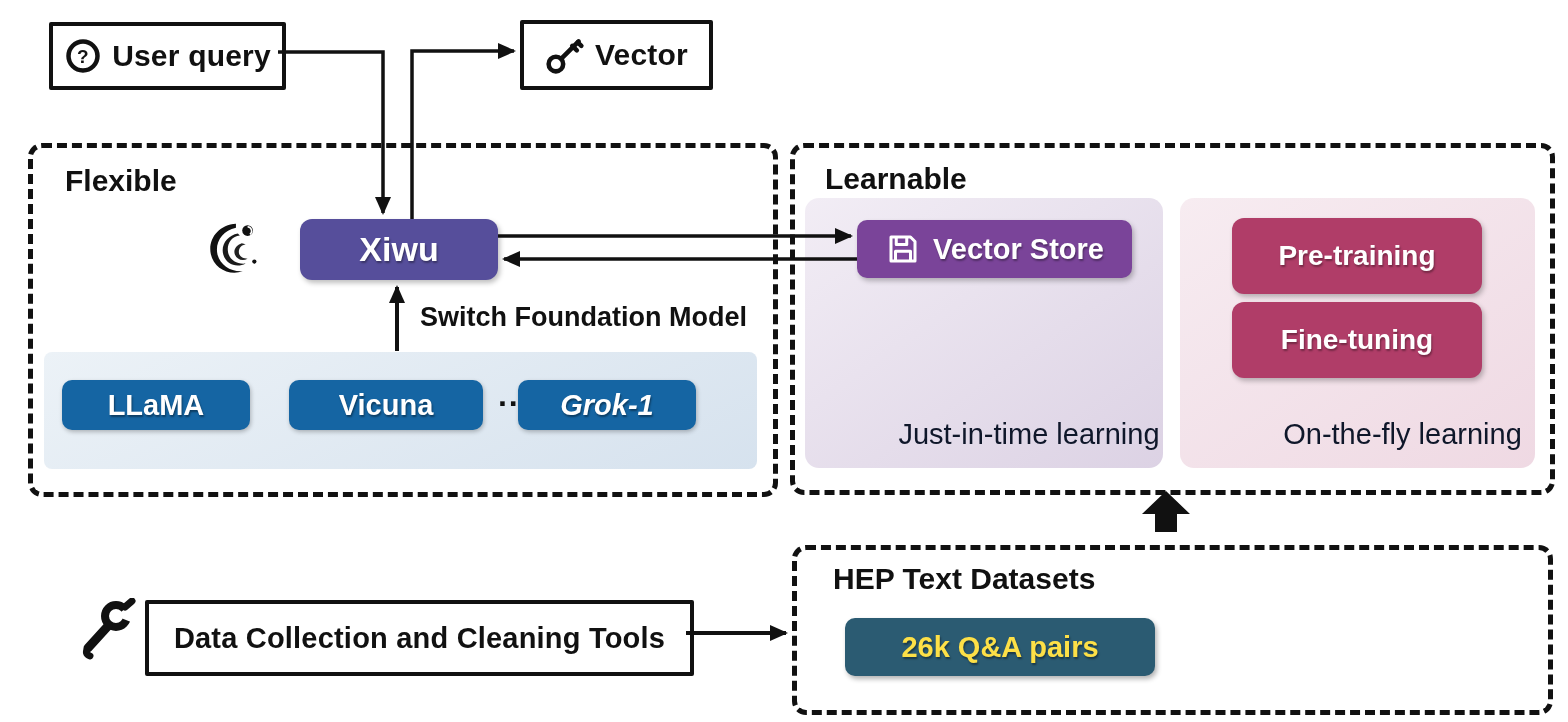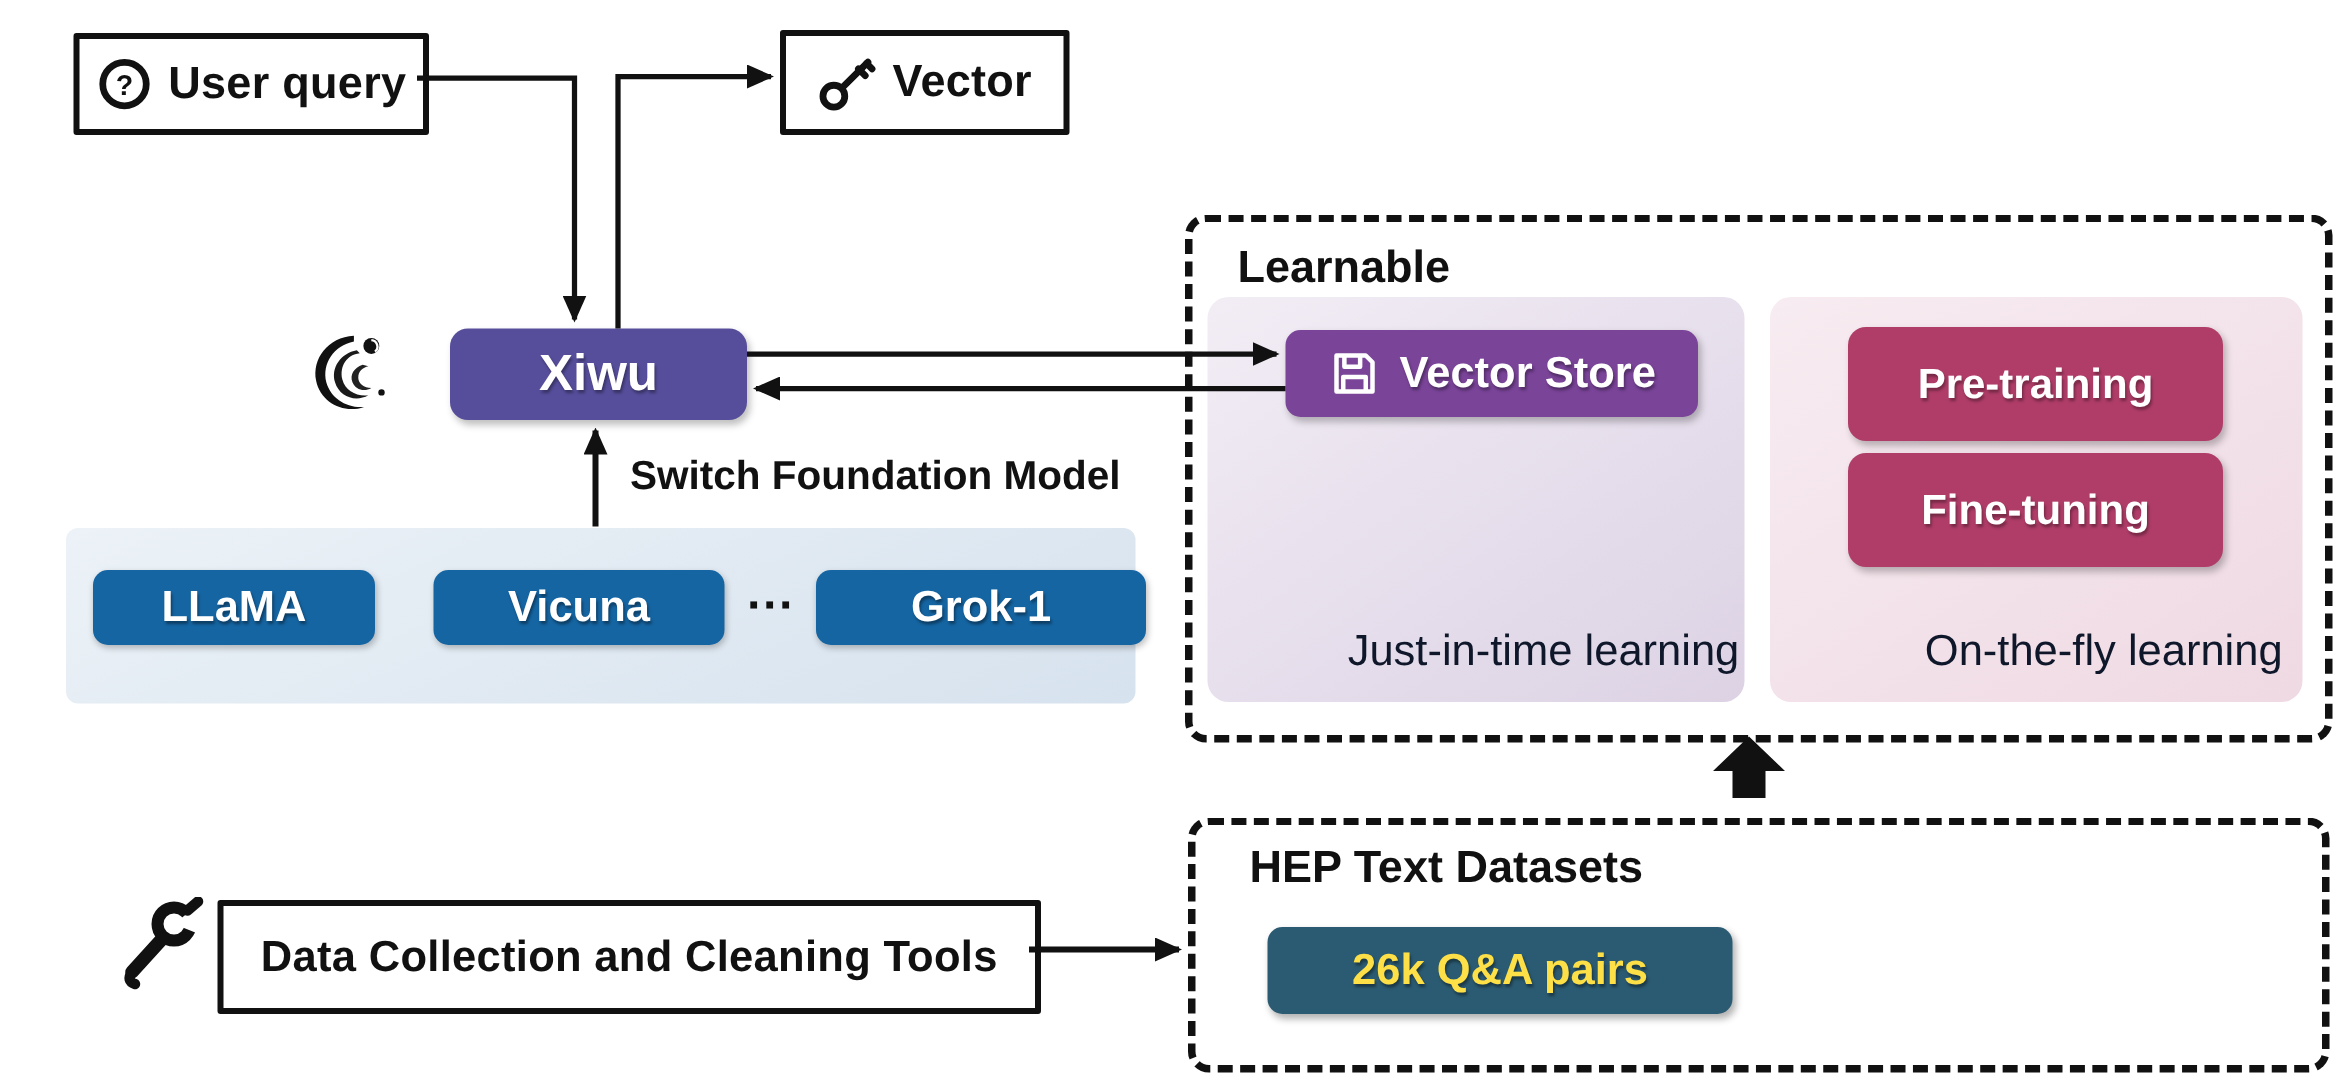--- a/index.html
+++ b/index.html
@@ -47,21 +47,21 @@
   }
   .model-btn{
     position:absolute;top:380px;height:50px;background:#1565a3;border-radius:10px;
     display:flex;align-items:center;justify-content:center;
     color:#fff;font-weight:bold;font-size:29px;
     box-shadow:1px 2px 4px rgba(0,0,0,0.25);
     text-shadow:1px 2px 2px rgba(0,0,0,0.4);
   }
   #model-llama{left:62px;width:188px;}
   #model-vicuna{left:289px;width:194px;}
-  #model-grok{left:544px;width:220px;}
+  #model-grok{left:518px;width:178px;font-style:italic;}
   #model-ellipsis{left:493px;top:385px;width:42px;text-align:center;font-weight:bold;font-size:32px;color:#111;}
   
   .subpanel{position:absolute;border-radius:14px;}
   #jit-panel{
     left:805px;top:198px;width:358px;height:270px;
     background:linear-gradient(145deg,#f2edf5 0%,#dcd2e4 100%);
   }
   #otf-panel{
     left:1180px;top:198px;width:355px;height:270px;
     background:linear-gradient(145deg,#f7ecf1 0%,#efd9e3 100%);
@@ -101,20 +101,23 @@
   .iconwrap{display:inline-flex;align-items:center;justify-content:center;}
   #wrench-icon{left:76px;top:598px;width:60px;height:66px;}
   
   #connectors{position:absolute;left:0;top:0;width:1568px;height:722px;pointer-events:none;}
 </style>
 </head>
 <body>
 
 <div id="canvas">
 
+  <div class="dashedbox" id="flexible-box">
+    <div class="groupTitle" id="flexible-title">Flexible</div>
+  </div>
 
   <div class="dashedbox" id="learnable-box">
     <div class="groupTitle" id="learnable-title">Learnable</div>
   </div>
 
   <div class="dashedbox" id="hep-box">
     <div class="groupTitle" id="hep-title">HEP Text Datasets</div>
   </div>
 
   <div class="plainbox" id="user-query-box">

